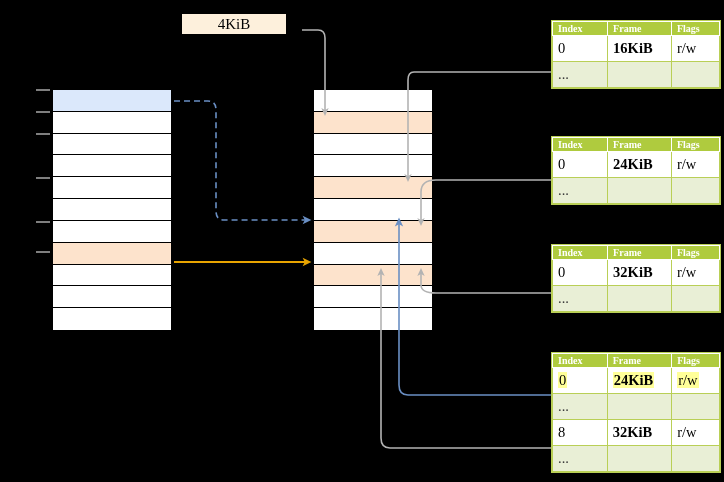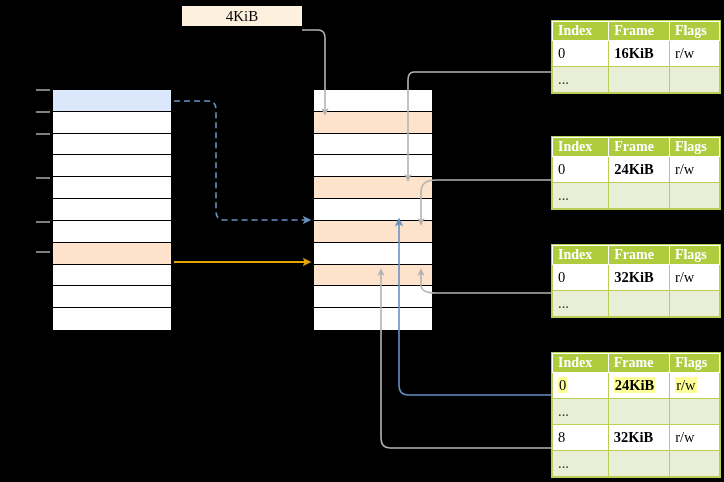--- a/index.html
+++ b/index.html
@@ -64,21 +64,21 @@
     width: 100%;
     height: 100%;
   }
   .ptable th {
     background: #afcb3e;
     color: #ffffff;
     font-weight: bold;
     text-align: left;
     padding: 1px 5px;
     border: 1.3px solid #ffffff;
-    font-size: 14px;
+    font-size: 10px;
     white-space: nowrap;
   }
   .ptable td {
     border: 1.3px solid #b9cf56;
     padding: 0px 5px;
     color: #000000;
     background: #ffffff;
     white-space: nowrap;
     height: 25px;
     vertical-align: middle;
@@ -98,21 +98,21 @@
     left: 0; top: 0;
     width: 724px; height: 482px;
     pointer-events: none;
   }
 </style>
 </head>
 <body>
 
 <div id="canvas">
 
-  <div class="size-label" style="left:182px; top:6px; width:120px; height:20px;">4KiB</div>
+  <div class="size-label" style="left:182px; top:14px; width:104px; height:20px;">4KiB</div>
 
   <div class="tick" style="left:36px; top:89px;"></div>
   <div class="tick" style="left:36px; top:111px;"></div>
   <div class="tick" style="left:36px; top:133px;"></div>
   <div class="tick" style="left:36px; top:177px;"></div>
   <div class="tick" style="left:36px; top:221px;"></div>
   <div class="tick" style="left:36px; top:251px;"></div>
 
   <div class="mem-col" id="col-virtual" style="left:52px; top:89px; width:120px; height:240px;">
       <div class="mem-row" style="height: 21.8182px; background: rgb(219, 232, 251);"></div>

